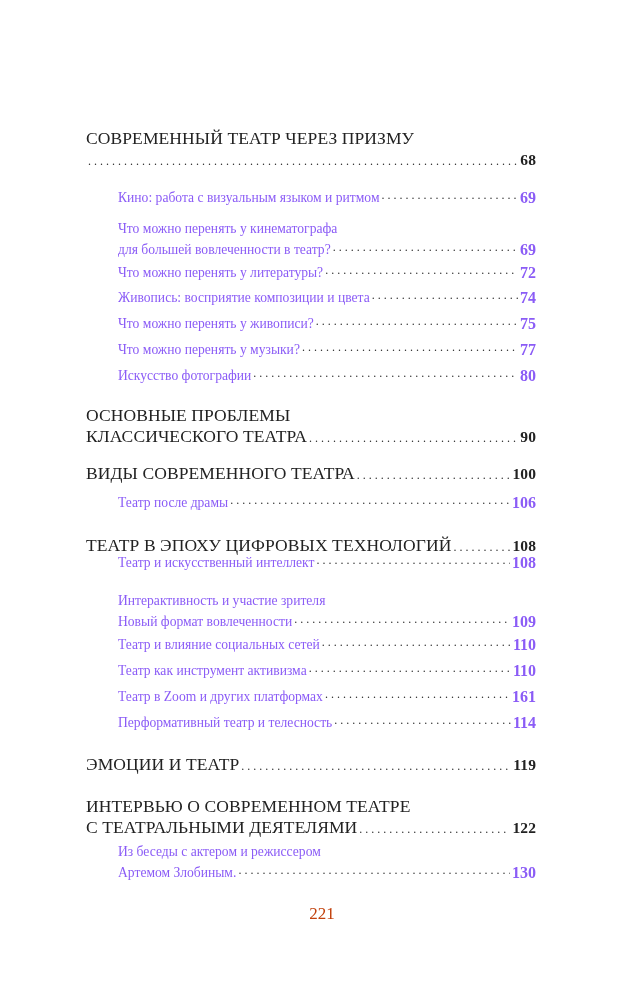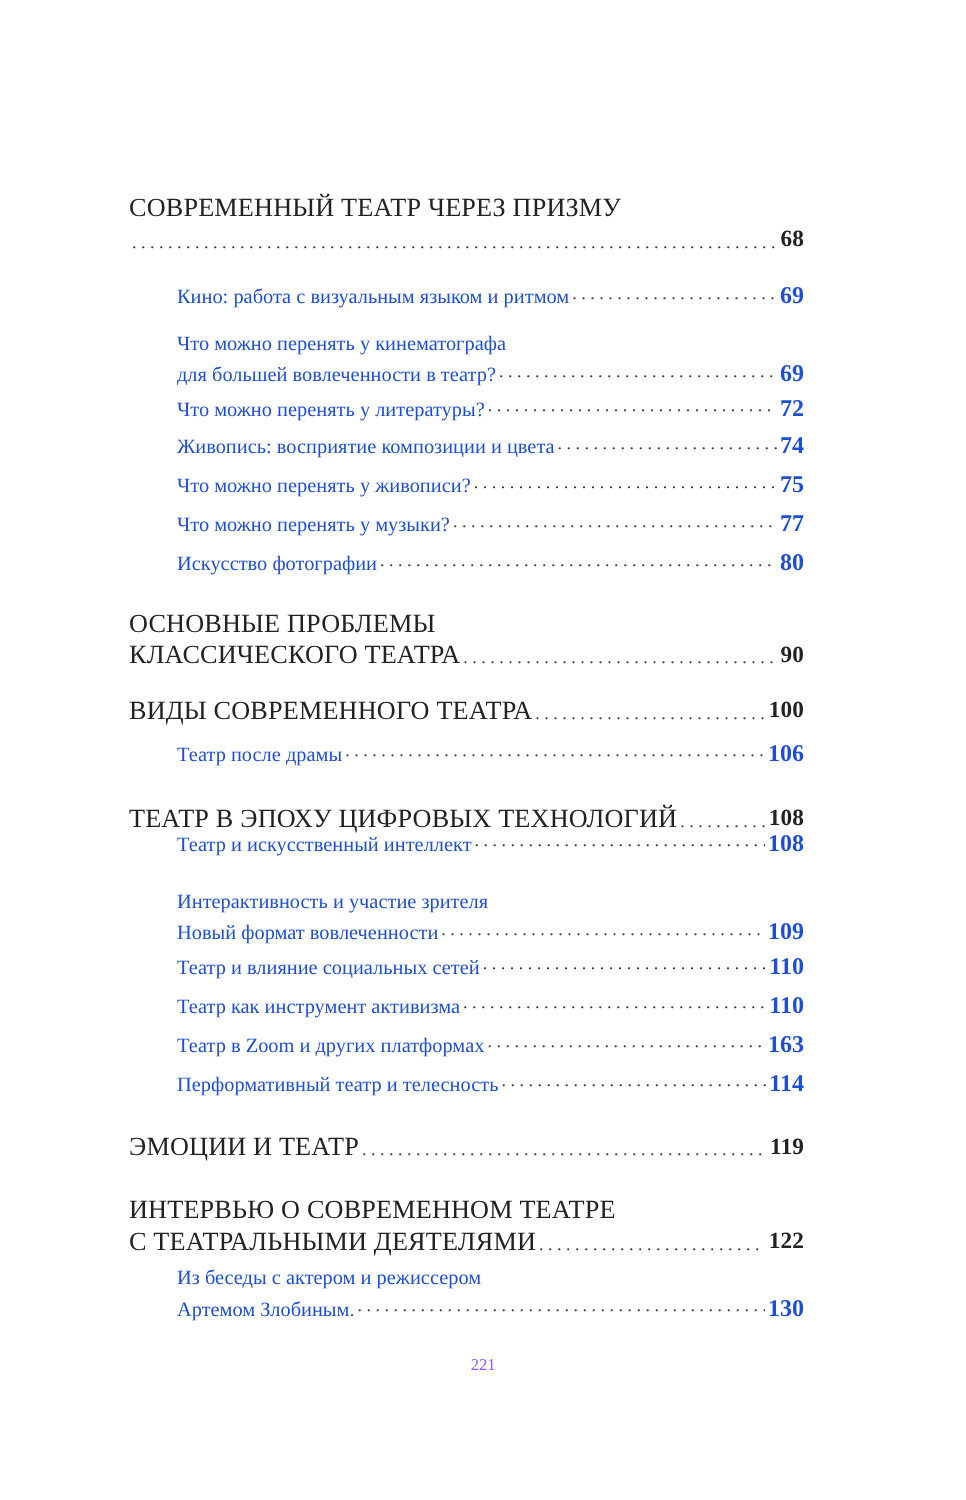--- a/index.html
+++ b/index.html
@@ -37,21 +37,21 @@
   }
   .heading .line {
     font-size: 17.5px;
     letter-spacing: 0.1px;
     line-height: 21px;
     color: #222;
   }
   .sub .line {
     font-size: 13.6px;
     line-height: 21px;
-    color: #1d4ed8;
+    color: #8b5cf6;
   }
   .txt {
     flex: 0 0 auto;
   }
   .leader {
     flex: 1 1 auto;
     overflow: hidden;
     margin: 0 2px;
     position: relative;
     height: 1em;
@@ -73,22 +73,22 @@
     font-weight: bold;
   }
   .heading .pg { font-size: 15.5px; }
   .sub .pg { font-size: 16px; }
   .folio {
     position: absolute;
     top: 904px;
     left: 0;
     width: 644px;
     text-align: center;
-    font-size: 11px;
-    color: #8b5cf6;
+    font-size: 17px;
+    color: #c2410c;
   }
 </style>
 </head>
 <body>
 
 <div class="page">
 
   <div class="entry heading" style="top:128px">
     <div class="line">
       <span class="txt">СОВРЕМЕННЫЙ ТЕАТР ЧЕРЕЗ ПРИЗМУ</span>
@@ -225,21 +225,21 @@
       <span class="txt">Театр как инструмент активизма</span>
       <span class="leader"></span>
       <span class="pg">110</span>
     </div>
   </div>
 
   <div class="entry sub" style="top:686px">
     <div class="line">
       <span class="txt">Театр в Zoom и других платформах</span>
       <span class="leader"></span>
-      <span class="pg">163</span>
+      <span class="pg">161</span>
     </div>
   </div>
 
   <div class="entry sub" style="top:712px">
     <div class="line">
       <span class="txt">Перформативный театр и телесность</span>
       <span class="leader"></span>
       <span class="pg">114</span>
     </div>
   </div>

